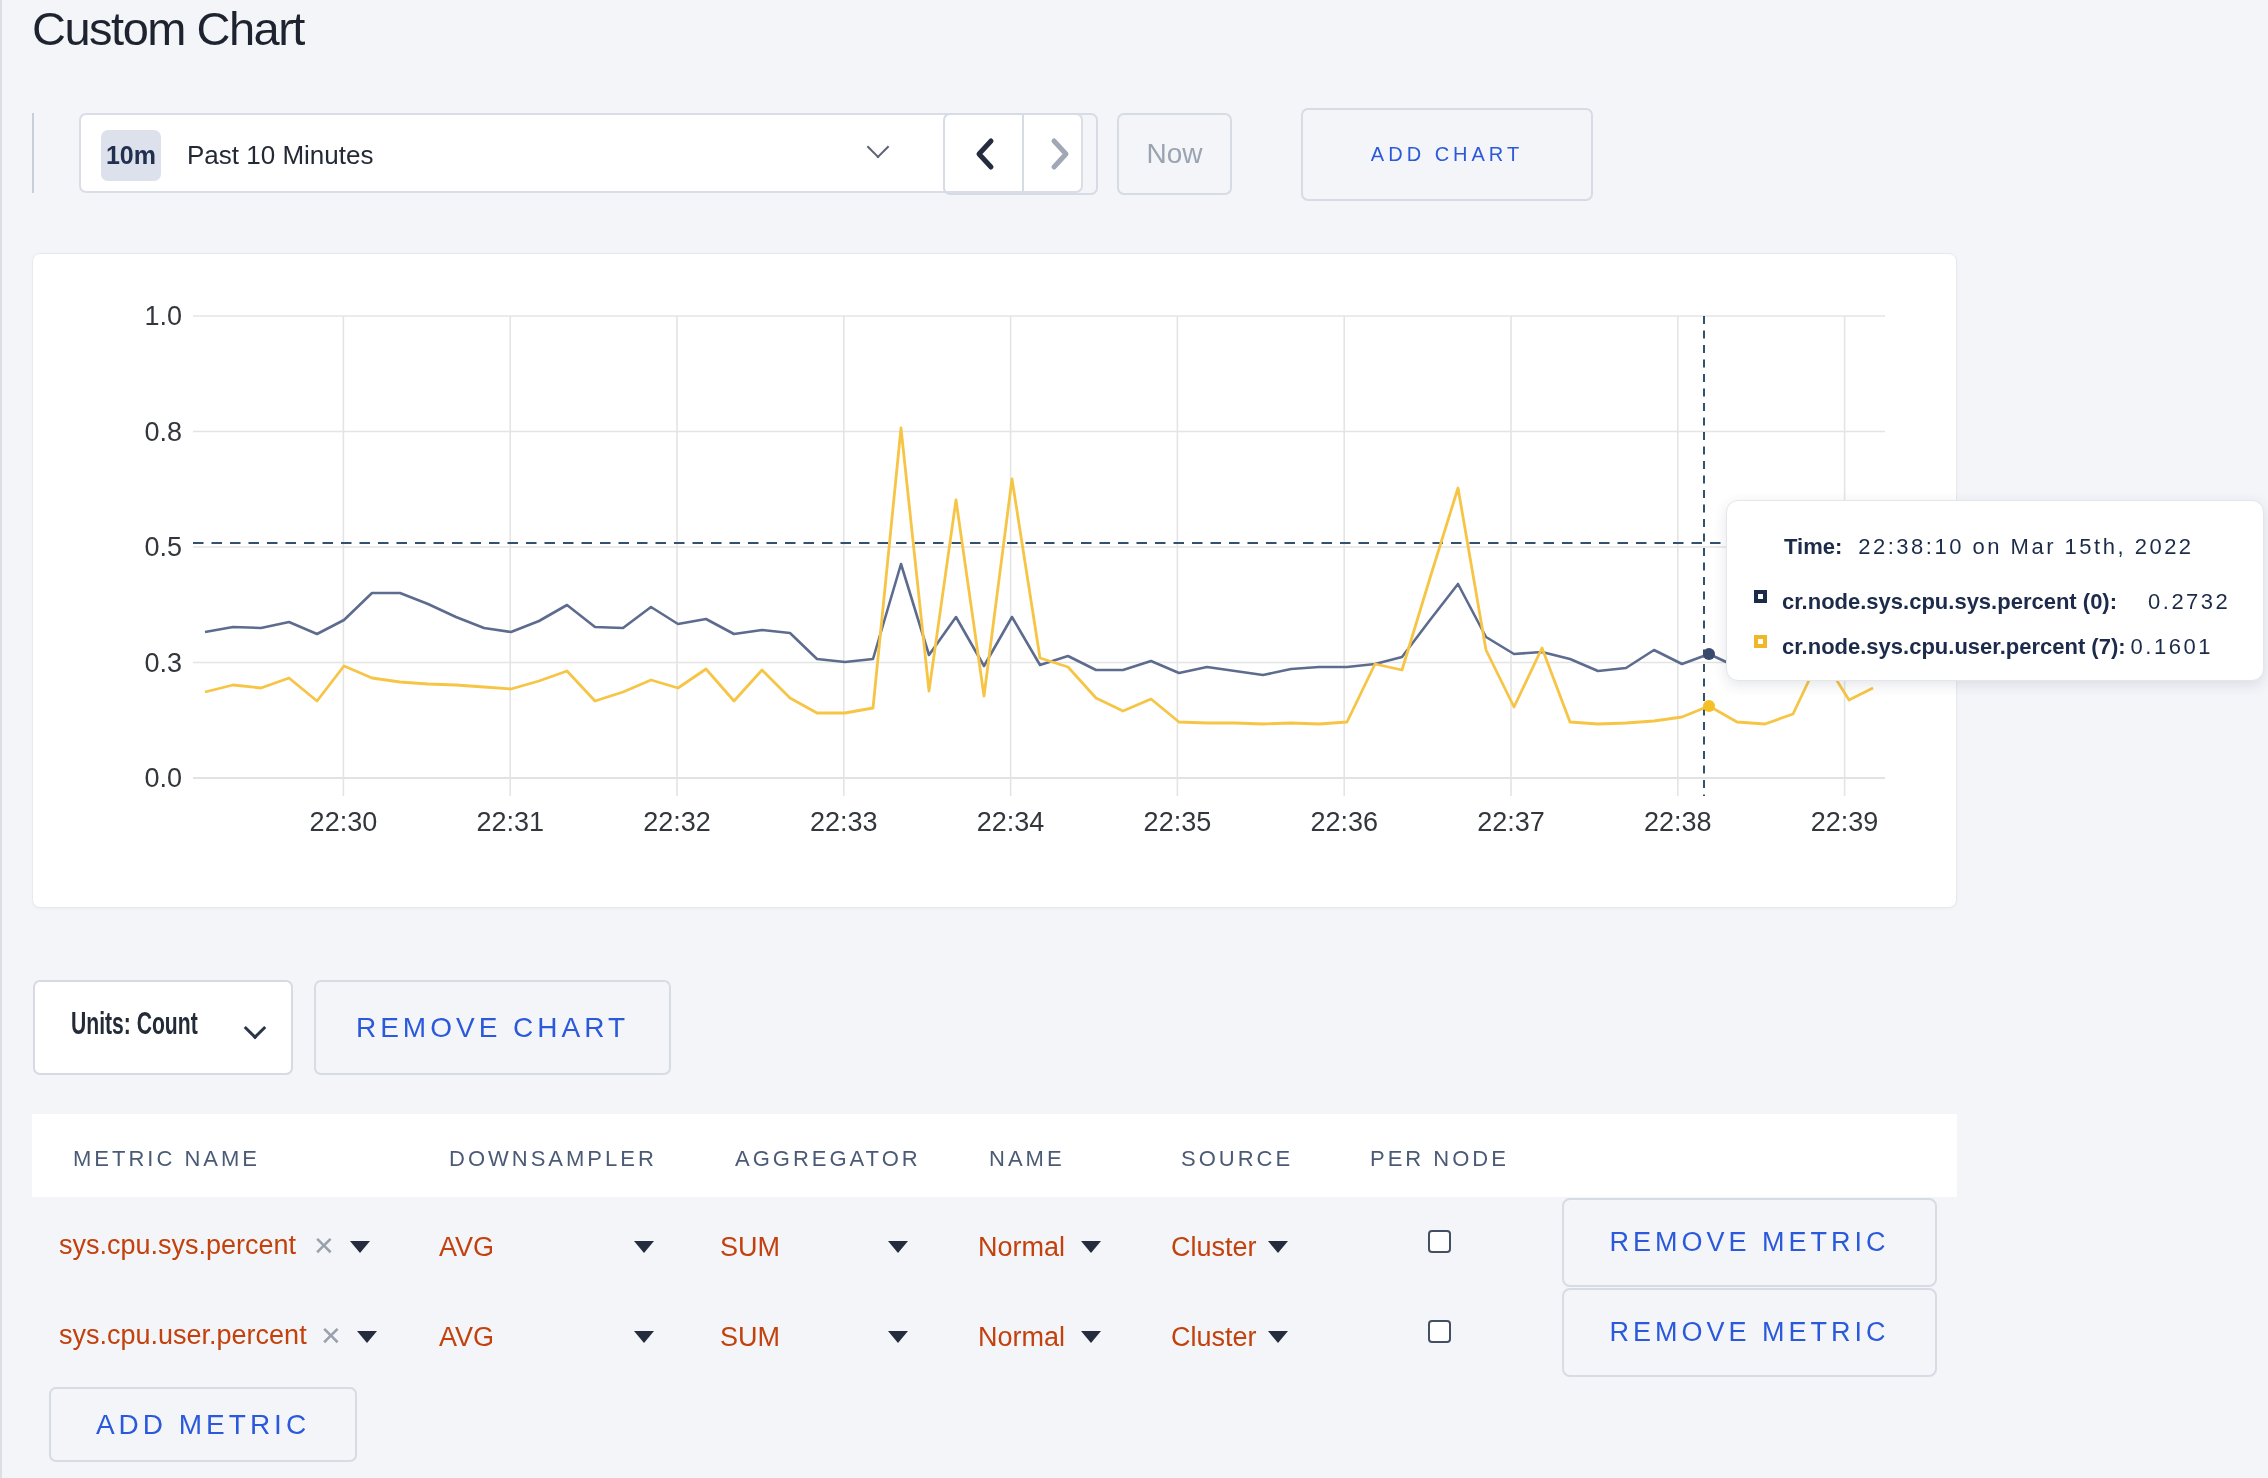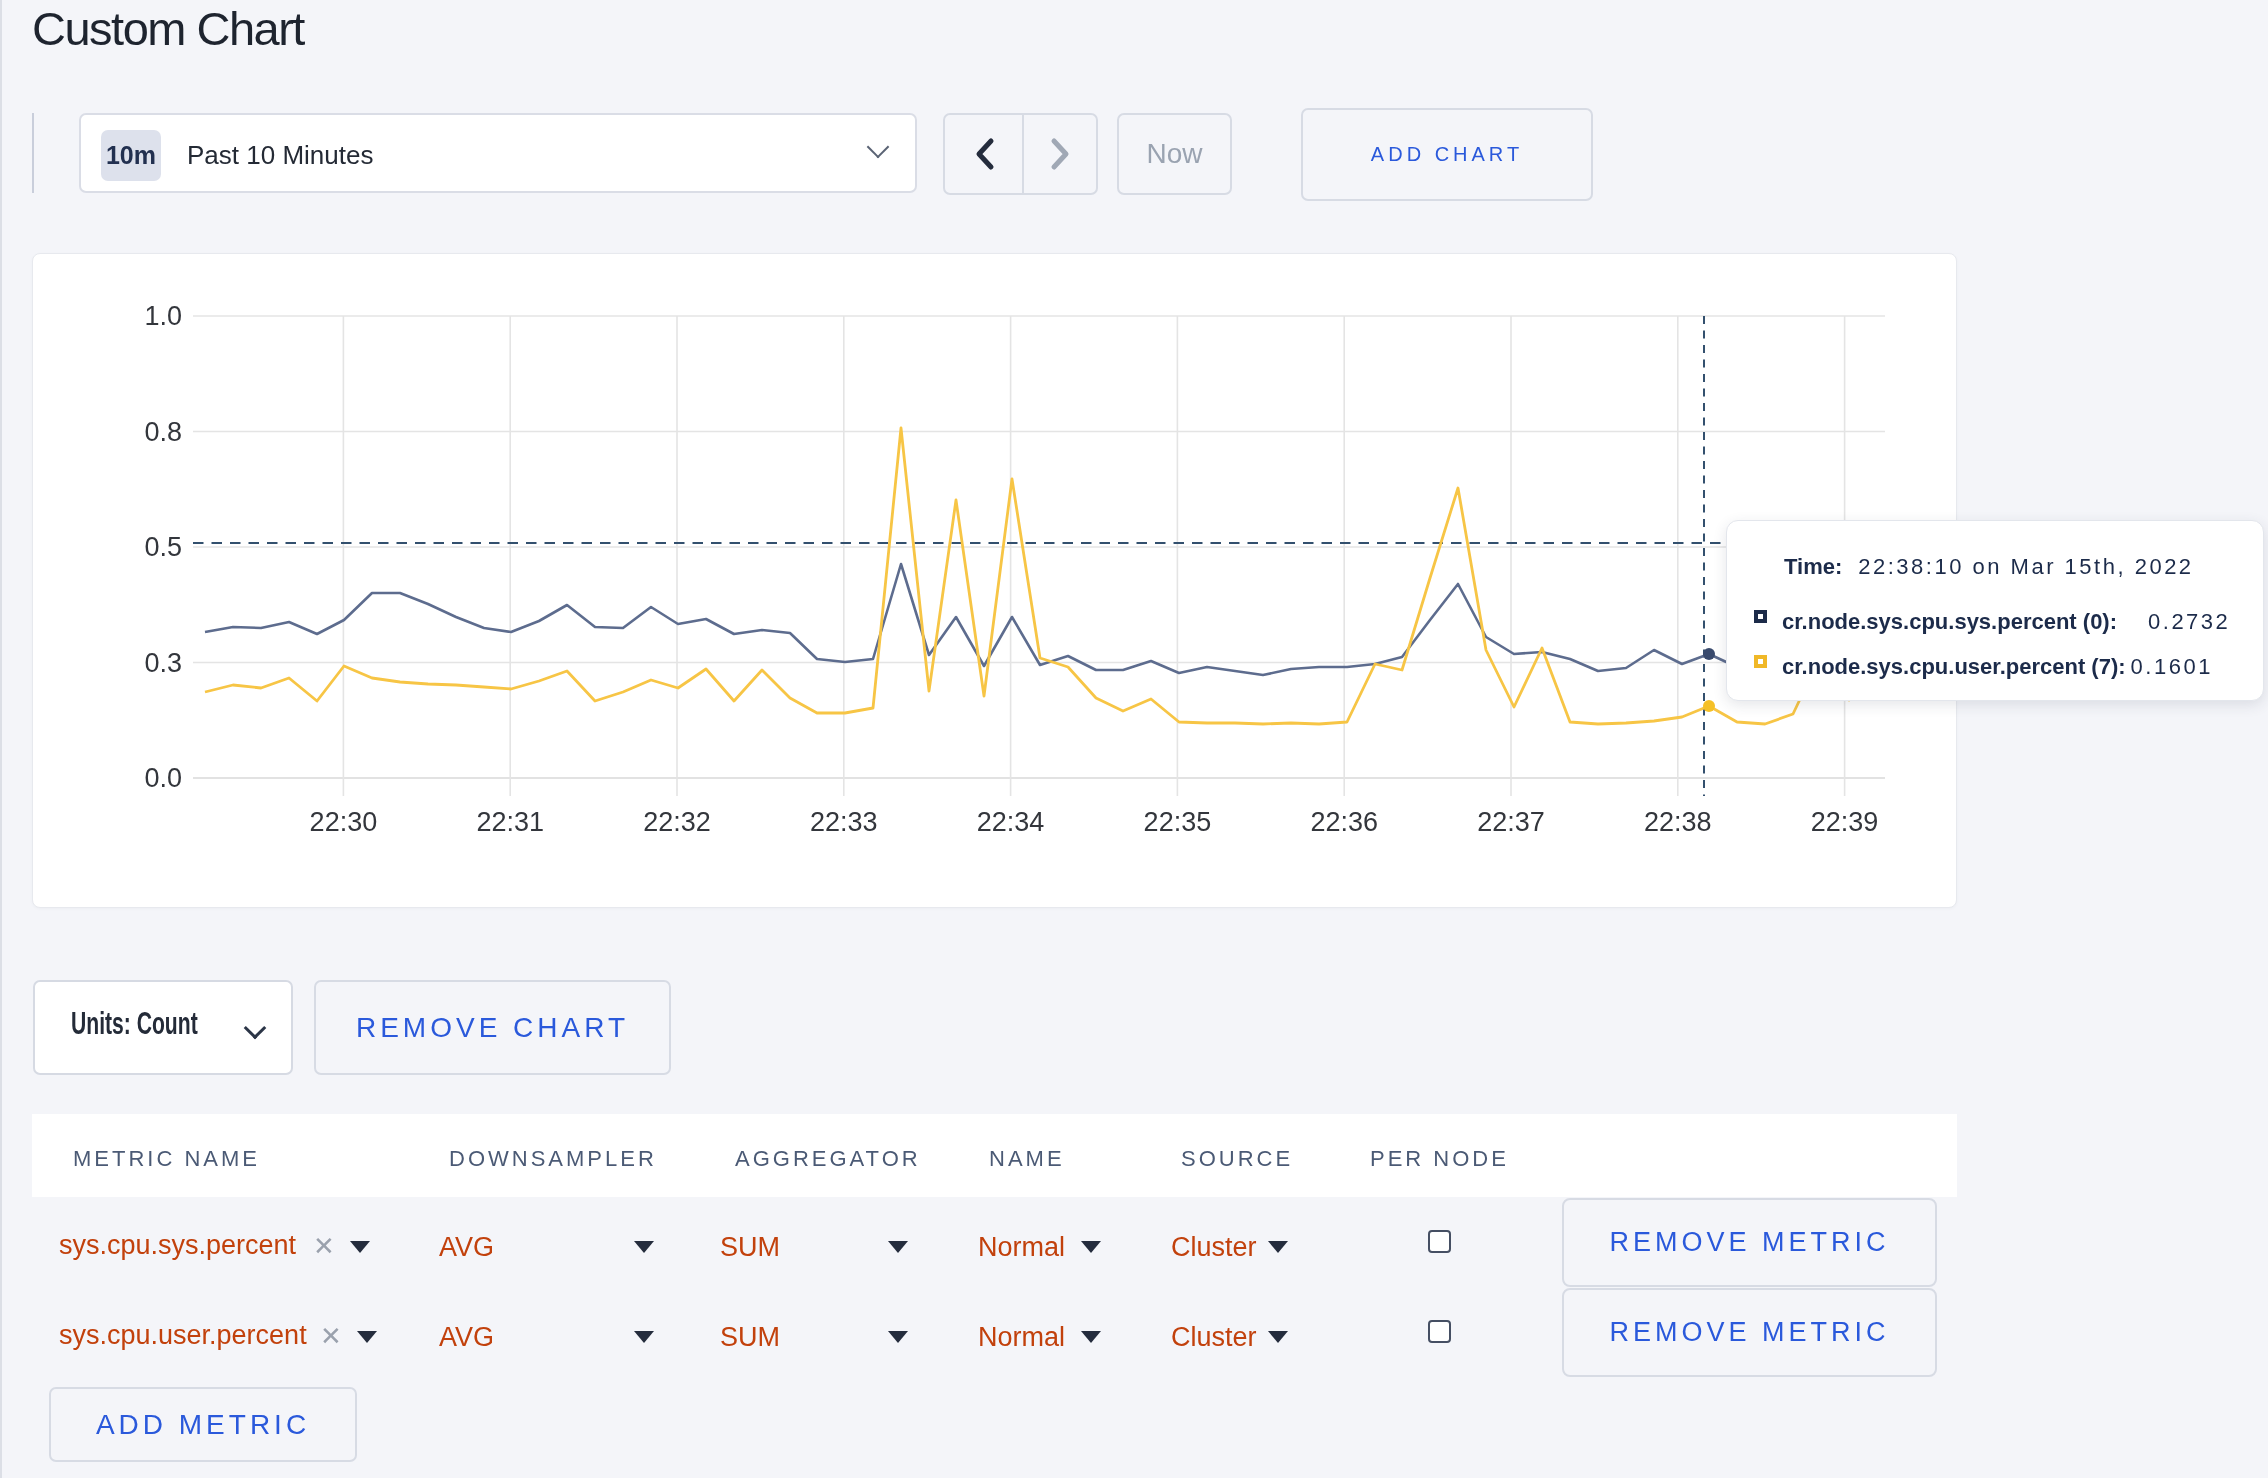--- a/index.html
+++ b/index.html
@@ -9,21 +9,21 @@
 
 .chev{display:inline-block;width:16px;height:16px;border-right:2.5px solid #5a6374;border-bottom:2.5px solid #5a6374;transform:rotate(45deg)}
 .cell{position:absolute;font-size:27px;color:#c2410c}
 .hdr{position:absolute;font-size:22px;color:#4b5a75;letter-spacing:3px}
 .cb{position:absolute;width:23px;height:23px;border:2px solid #454f63;border-radius:4px;background:#fff}
 </style></head><body>
 
 <div class="abs" style="left:30px;top:1px;font-size:47px;letter-spacing:-1.5px;color:#1e242f">Custom Chart</div>
 
 <div class="abs" style="left:30px;top:113px;width:2px;height:80px;background:#c9cedb"></div>
-<div class="abs" style="left:77px;top:113px;width:838px;height:80px;background:#fff;border:2px solid #dadde6;border-radius:7px">
+<div class="abs" style="left:77px;top:113px;width:1004px;height:80px;background:#fff;border:2px solid #dadde6;border-radius:7px">
   <div class="abs" style="left:20px;top:15px;width:60px;height:51px;background:#dde1ec;border-radius:7px;display:flex;align-items:center;justify-content:center;font-weight:bold;font-size:25px;color:#223050">10m</div>
   <div class="abs" style="left:106px;top:25px;font-size:26px;color:#242a35">Past 10 Minutes</div>
   <span class="chev" style="position:absolute;left:789px;top:24px"></span>
 </div>
 <div class="btn" style="left:941px;top:113px;width:155px;height:82px">
   <svg width="155" height="82">
       <line x1="78" y1="2" x2="78" y2="80" stroke="#d7dbe4" stroke-width="2"></line>
   <polyline points="46,28 34,41 46,54" fill="none" stroke="#242c3d" stroke-width="5" stroke-linecap="round" stroke-linejoin="round"></polyline>
   <polyline points="109,28 121,41 109,54" fill="none" stroke="#a0a8b5" stroke-width="5" stroke-linecap="round" stroke-linejoin="round"></polyline>
     </svg>
@@ -65,21 +65,21 @@
     <text x="1342.2" y="831" text-anchor="middle" class="ax">22:36</text>
     <text x="1509.0" y="831" text-anchor="middle" class="ax">22:37</text>
     <text x="1675.8" y="831" text-anchor="middle" class="ax">22:38</text>
     <text x="1842.6" y="831" text-anchor="middle" class="ax">22:39</text>
 <polyline points="203,632 231,627 259,628 287,622 315,634 342,620 370,593 398,593 426,604 454,617 482,628 509,632 537,621 565,605 593,627 621,628 649,607 676,624 704,619 732,634 760,630 788,633 815,659 843,662 871,659 899,564 927,655 954,617 982,666 1010,617 1038,665 1066,656 1094,670 1121,670 1149,661 1177,673 1205,667 1233,671 1261,675 1289,669 1317,667 1345,667 1373,664 1400,657 1428,620 1456,584 1484,637 1512,654 1540,652 1568,659 1596,671 1624,668 1652,650 1680,664 1707,654 1735,667 1763,666 1791,656 1819,659 1847,660 1871,656" fill="none" stroke="#5d6c8e" stroke-width="2.6" stroke-linejoin="round"></polyline>
 <polyline points="203,692 231,685 259,688 287,678 315,701 342,666 370,678 398,682 426,684 454,685 482,687 509,689 537,681 565,671 593,701 621,692 649,680 676,688 704,669 732,701 760,670 788,698 815,713 843,713 871,708 899,428 927,691 954,500 982,696 1010,479 1038,658 1066,667 1094,698 1121,711 1149,699 1177,722 1205,723 1233,723 1261,724 1289,723 1317,724 1345,722 1373,664 1400,670 1428,578 1456,488 1484,650 1512,707 1540,648 1568,722 1596,724 1624,723 1652,721 1680,717 1707,706 1735,722 1763,724 1791,714 1819,655 1847,700 1871,688" fill="none" stroke="#f7c545" stroke-width="2.8" stroke-linejoin="round"></polyline>
 <circle cx="1707" cy="654" r="6" fill="#394a6d"></circle>
 <circle cx="1707" cy="706" r="6" fill="#f5c026"></circle>
 </svg>
 
-<div class="abs" style="left:1724px;top:520px;width:538px;height:181px;background:#fff;border:1px solid #e3e6ec;border-radius:12px;box-shadow:0 4px 14px rgba(40,50,70,.12)">
+<div class="abs" style="left:1724px;top:500px;width:538px;height:181px;background:#fff;border:1px solid #e3e6ec;border-radius:12px;box-shadow:0 4px 14px rgba(40,50,70,.12)">
   <div class="abs" style="left:57px;top:33px;font-size:22px;color:#1c2b4a"><b>Time:</b><span style="letter-spacing:2.5px;margin-left:16px">22:38:10 on Mar 15th, 2022</span></div>
   <div class="abs" style="left:27px;top:89px;width:13px;height:13px;border:4.5px solid #1c2b49"></div>
   <div class="abs" style="left:55px;top:88px;font-size:22px;color:#1c2b4a"><b>cr.node.sys.cpu.sys.percent (0):</b><span style="letter-spacing:2.5px;margin-left:31px">0.2732</span></div>
   <div class="abs" style="left:27px;top:134px;width:13px;height:13px;border:4.5px solid #f0b828"></div>
   <div class="abs" style="left:55px;top:133px;font-size:22px;color:#1c2b4a"><b>cr.node.sys.cpu.user.percent (7):</b><span style="letter-spacing:2.5px;margin-left:5px">0.1601</span></div>
 </div>
 
 <div class="abs" style="left:31px;top:980px;width:260px;height:95px;background:#fff;border:2px solid #d6dae3;border-radius:7px">
   <div class="abs" style="left:36px;top:23px;font-weight:bold;font-size:32px;color:#242b38;transform:scaleX(0.66);transform-origin:left top">Units: Count</div>
   <span class="chev" style="position:absolute;left:212px;top:38px;border-color:#2b3547;border-right-width:3px;border-bottom-width:3px"></span>

